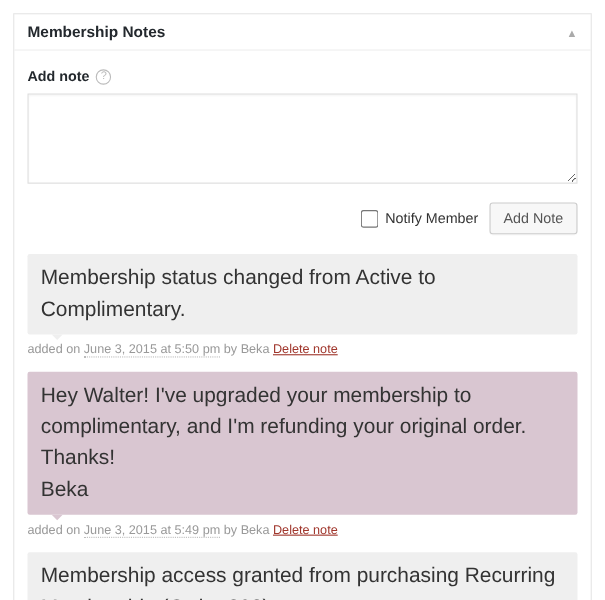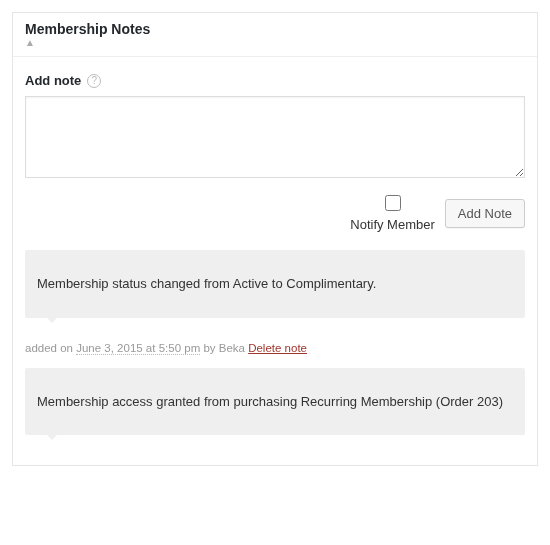--- a/index.html
+++ b/index.html
@@ -11,25 +11,24 @@
     color: #333;
     background: #fff;
     width: 550px;
   }
   .panel {
     border: 1px solid #e5e5e5;
     background: #fff;
   }
   .panel-header {
     display: flex;
-    align-items: flex-start;
+    align-items: flex-end;
     justify-content: space-between;
     padding: 8px 12px;
     border-bottom: 1px solid #eee;
-    flex-direction: column;
   }
   .panel-header h3 {
     margin: 0;
     font-size: 14px;
     font-weight: 700;
     color: #23282d;
   }
   .collapse-icon {
     color: #aaa;
     font-size: 10px;
@@ -74,21 +73,20 @@
     justify-content: flex-end;
     gap: 10px;
     margin-top: 14px;
   }
   .checkbox-wrap {
     display: flex;
     align-items: center;
     gap: 6px;
     font-size: 13px;
     color: #333;
-    flex-direction: column;
   }
   .checkbox-wrap input[type=checkbox] {
     width: 16px;
     height: 16px;
     margin: 0;
     border: 1px solid #bbb;
   }
   .btn {
     background: #f7f7f7;
     border: 1px solid #ccc;
@@ -100,22 +98,22 @@
     box-shadow: 0 1px 0 rgba(0,0,0,0.03);
   }
   .notes-list {
     margin-top: 18px;
   }
   .note {
     margin-bottom: 14px;
   }
   .note-bubble {
     position: relative;
-    padding: 24px 12px;
-    font-size: 13px;
+    padding: 8px 12px;
+    font-size: 19px;
     line-height: 1.5;
     color: #333;
     border-radius: 2px;
   }
   .note-bubble::after {
     content: "";
     position: absolute;
     left: 22px;
     bottom: -10px;
     border: 5px solid transparent;
@@ -126,21 +124,21 @@
   .note-system .note-bubble::after {
     border-top-color: #efefef;
   }
   .note-customer .note-bubble {
     background: #d9c6d1;
   }
   .note-customer .note-bubble::after {
     border-top-color: #d9c6d1;
   }
   .note-meta {
-    margin-top: 24px;
+    margin-top: 8px;
     font-size: 11.5px;
     color: #999;
   }
   .note-meta .date {
     border-bottom: 1px dotted #bbb;
   }
   .note-meta .delete {
     color: #a0372d;
     text-decoration: underline;
     cursor: pointer;
@@ -173,20 +171,28 @@
 
     <div class="notes-list">
 
       <div class="note note-system">
         <div class="note-bubble">Membership status changed from Active to Complimentary.</div>
         <div class="note-meta">
           <span>added on </span><span class="date">June 3, 2015 at 5:50 pm</span><span> by Beka </span><a class="delete">Delete note</a>
         </div>
       </div>
 
+      <div class="note note-customer">
+        <div class="note-bubble" style="white-space: pre-line;">Hey Walter! I've upgraded your membership to complimentary, and I'm refunding your original order.
+Thanks!
+Beka</div>
+        <div class="note-meta">
+          <span>added on </span><span class="date">June 3, 2015 at 5:49 pm</span><span> by Beka </span><a class="delete">Delete note</a>
+        </div>
+      </div>
 
       <div class="note note-system">
         <div class="note-bubble">Membership access granted from purchasing Recurring Membership (Order 203)</div>
       </div>
 
     </div>
   </div>
 </div>
 
 </body></html>

